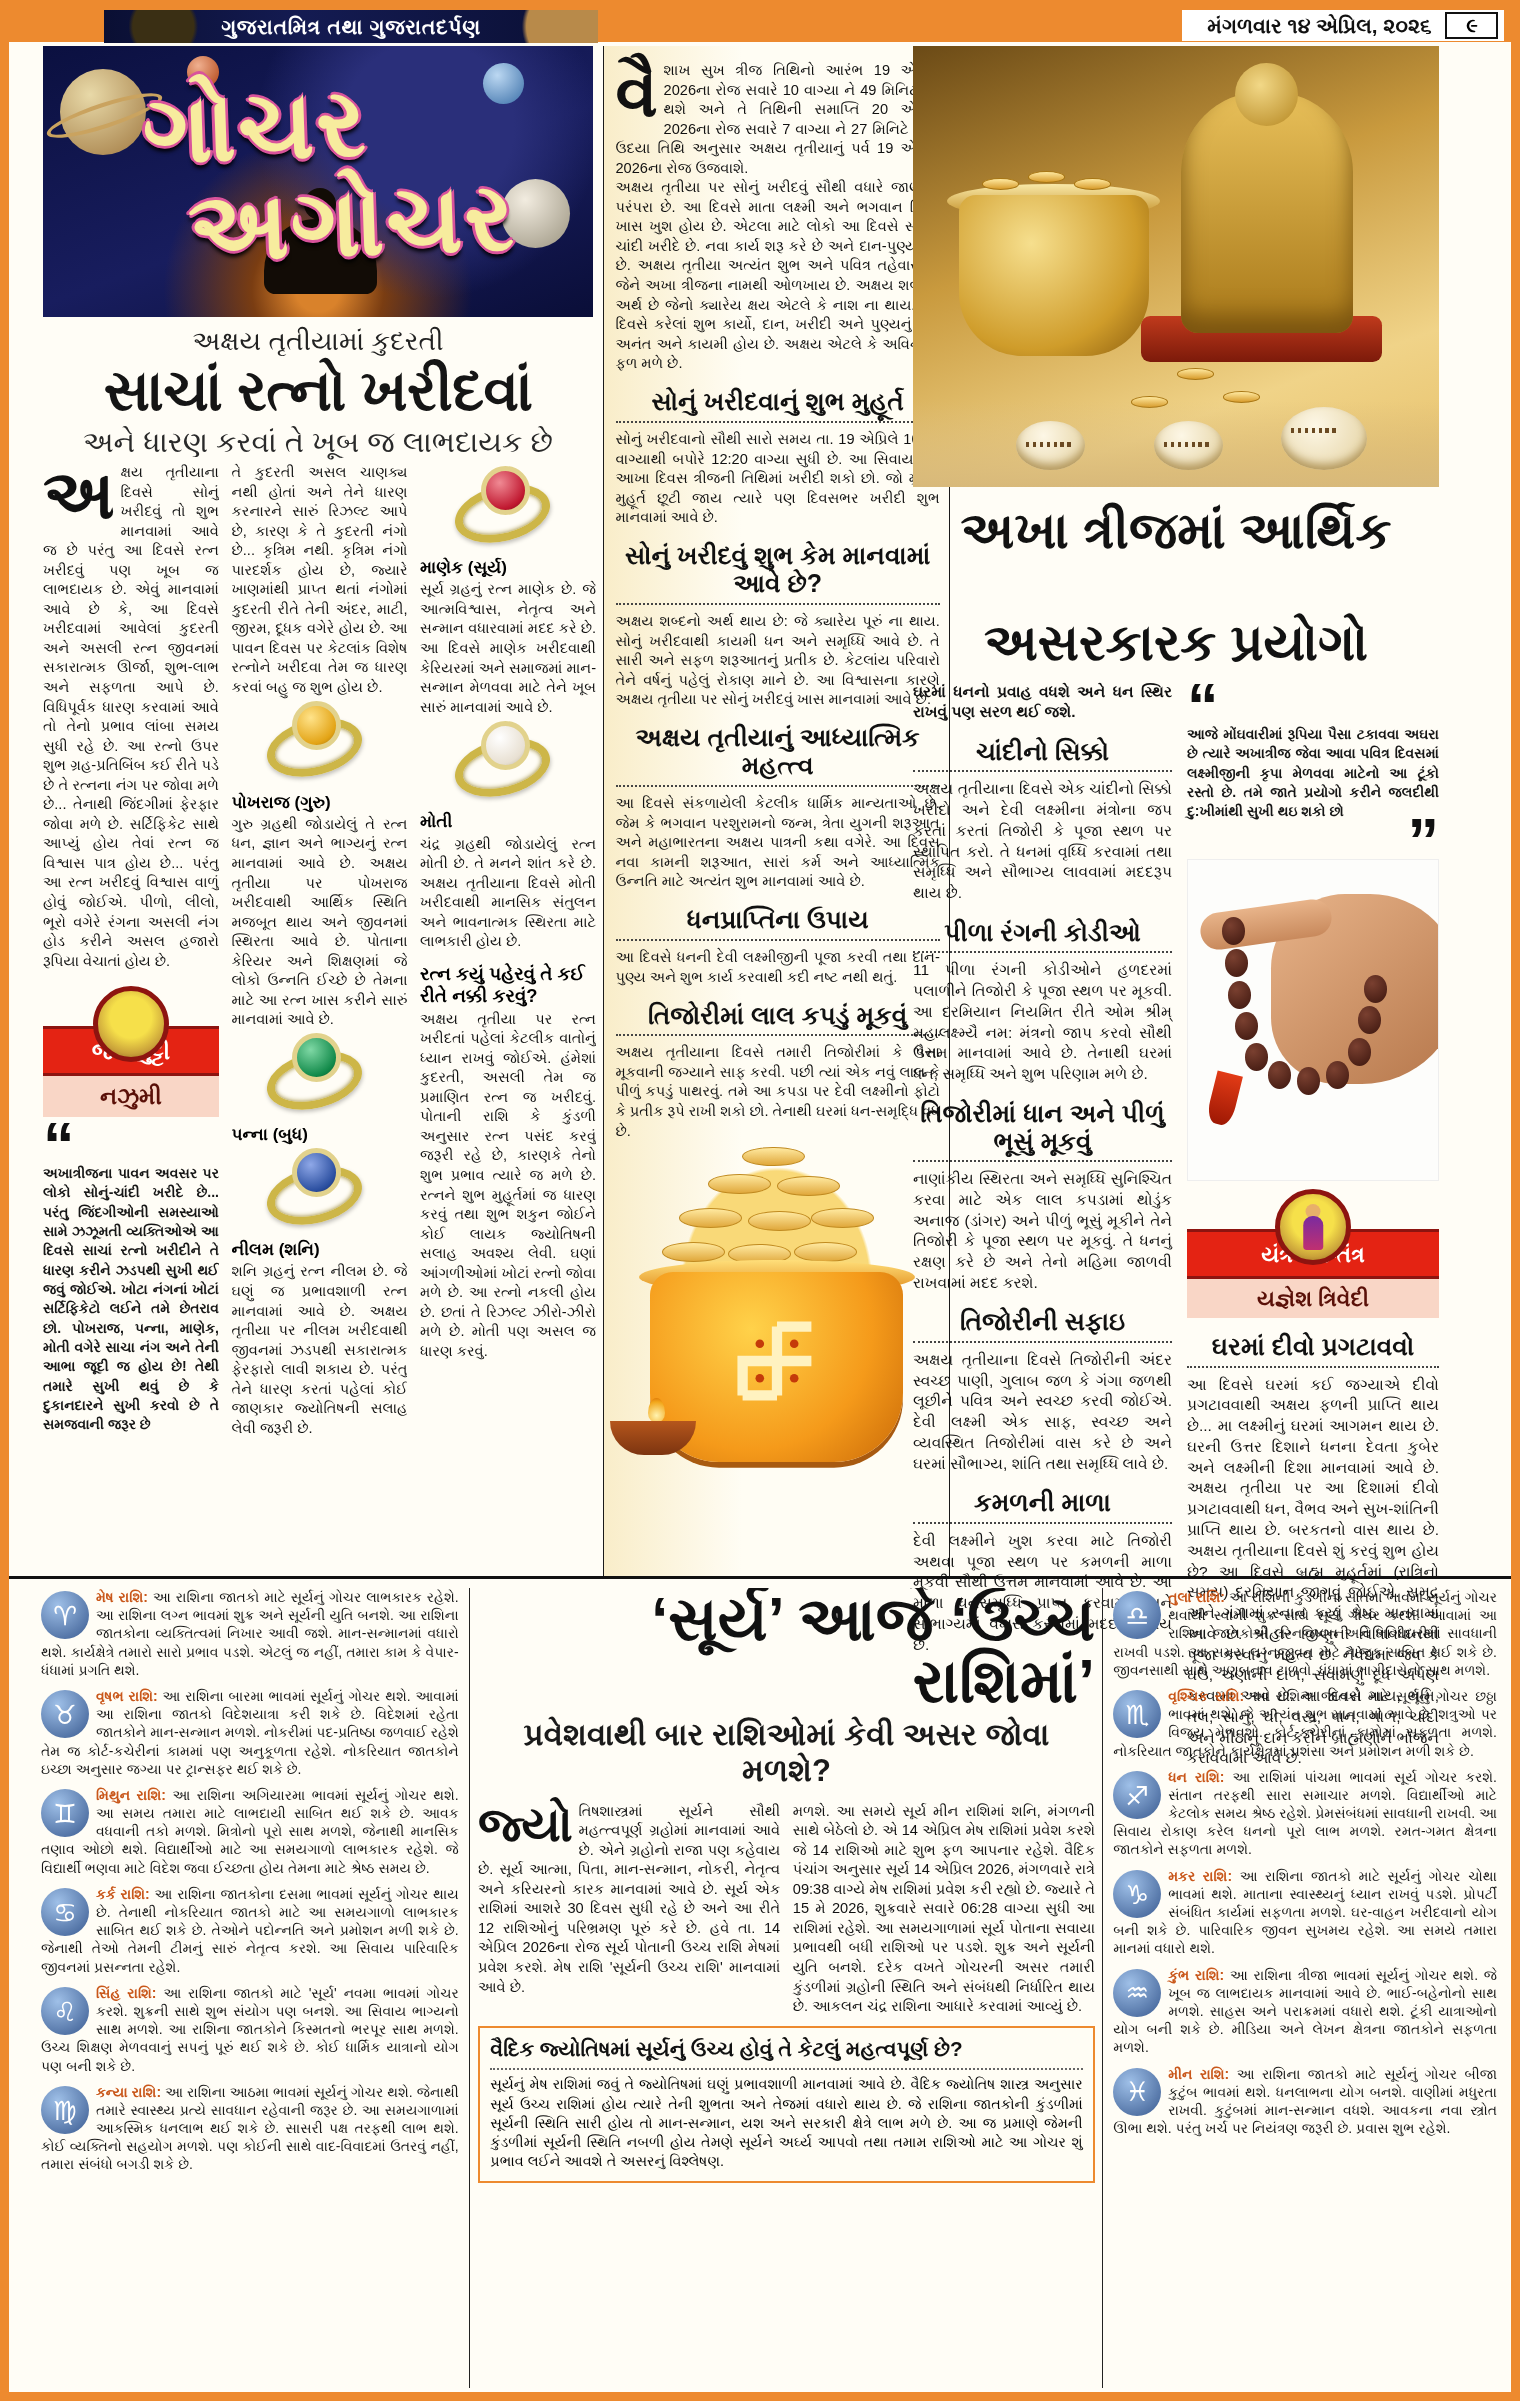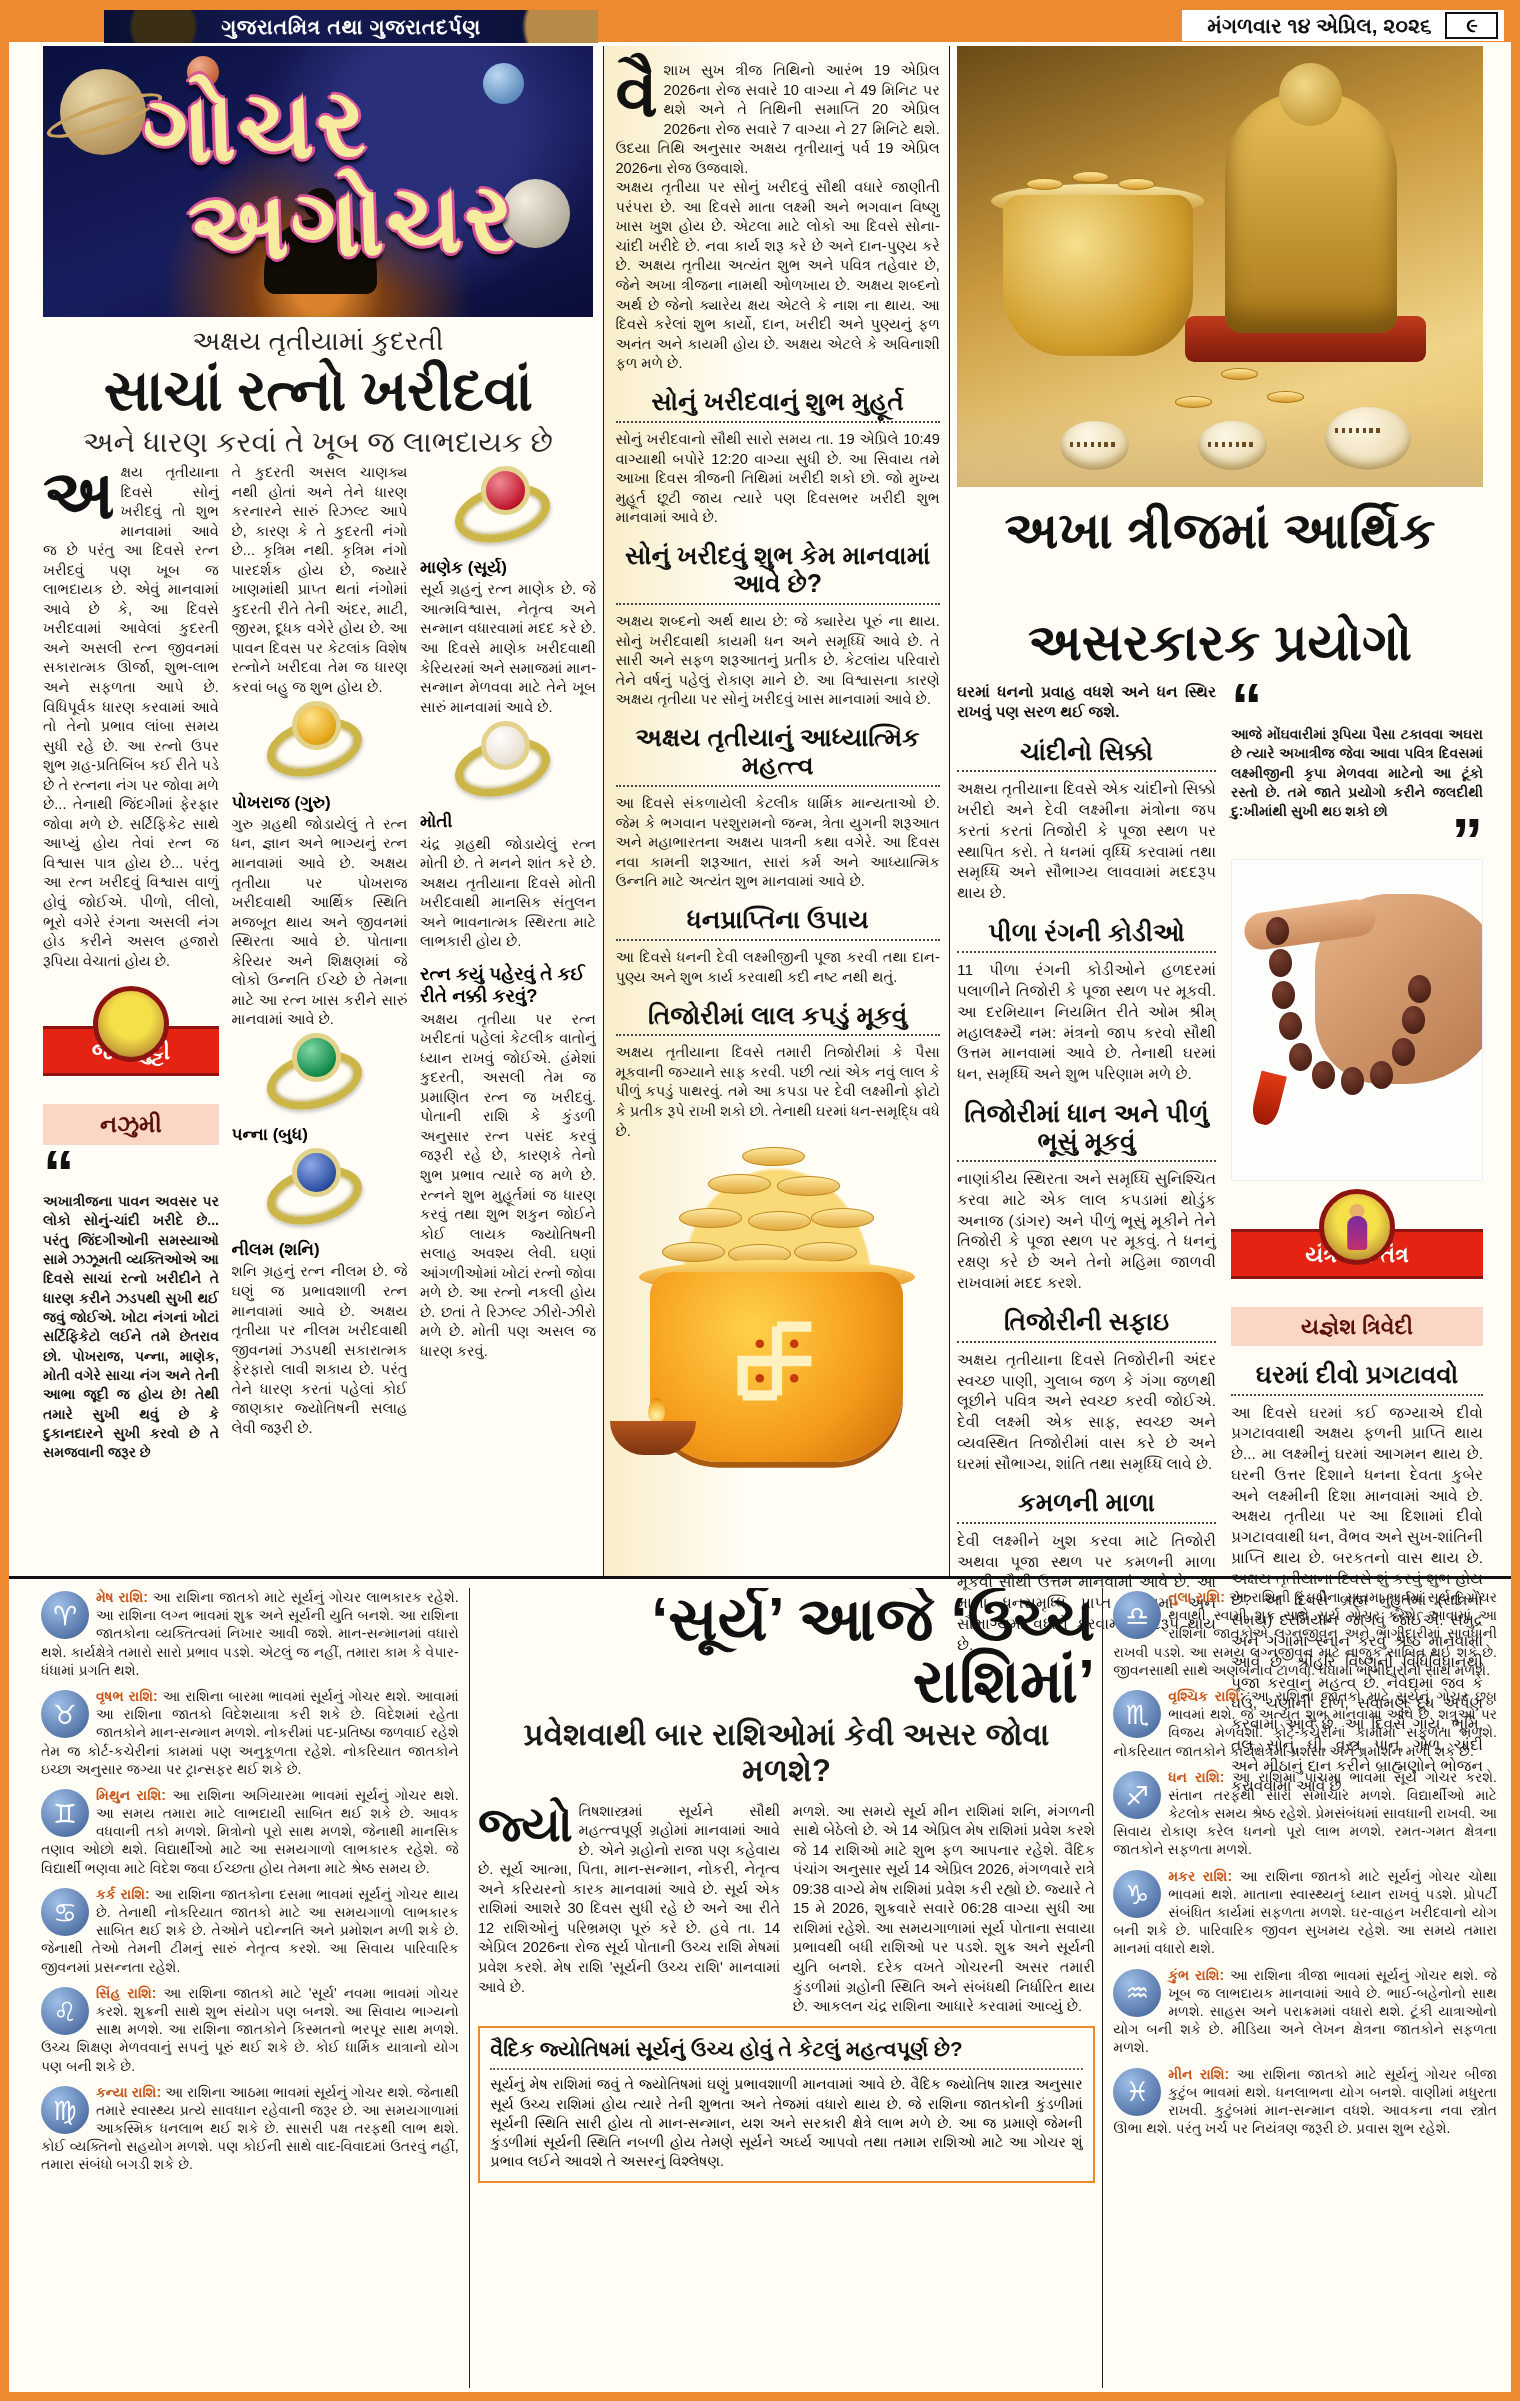--- a/index.html
+++ b/index.html
@@ -75,21 +75,21 @@
   .stamp { position:relative; width:100%; padding-top:40px; margin:15px 0 9.2px; }
   .stamp .circ { position:absolute; left:50%; transform:translateX(-50%); top:0; width:76px; height:76px;
     border-radius:50%; border:5.7px solid #8d1410; z-index:2;
     background:radial-gradient(circle at 50% 40%, #f6e04a 0 40%, #caa23a 70%, #7a4b12); }
   .stamp .fig { position:absolute; left:50%; top:26.4px; transform:translateX(-50%); width:19.5px; height:34px;
     border-radius:9.2px 9.2px 3.4px 3.4px; background:linear-gradient(#7a2ba0,#c03070); z-index:3; }
   .stamp .fighead { position:absolute; left:50%; top:15px; transform:translateX(-50%); width:15px; height:15px;
     border-radius:50%; background:#e8b06a; z-index:3; }
   .stamp .band1 { position:relative; background:#e42313; color:#fff; font-weight:bold; font-size:23px;
     text-align:center; padding:9.2px 0 8px; border-top:3.4px solid #8d1410; border-bottom:3.4px solid #8d1410; }
-  .stamp .band2 { background:#f9d6c6; color:#5a1008; font-weight:bold; font-size:23px; text-align:center; padding:6.9px 0;margin-top:28px; }
+  .stamp .band2 { background:#f9d6c6; color:#5a1008; font-weight:bold; font-size:23px; text-align:center; padding:6.9px 0; }
 
   .quoteblk { margin-top:5.7px; }
   .qmark { font-size:63px; font-weight:bold; line-height:0.6; color:#111; display:block; }
   .qtext { font-size:14px; font-weight:bold; line-height:1.38; color:#161616; text-align:justify; }
 
   
   .goldcol { position:absolute; left:594px; top:37px; width:347px; height:1533px; padding:15px 9.2px 0 11.5px;
     border-left:1.7px solid #1a1a1a; border-right:1.7px solid #1a1a1a;
     background:linear-gradient(90deg,#f9edc9,#fffdf4 40%); overflow:hidden; }
   .goldcol .sec-h { font-size:25px; }
@@ -103,21 +103,21 @@
     background:radial-gradient(circle at 40% 30%, #ffd24a, #f59a1a 60%, #c96a08); box-shadow:0 5.7px 0 #a85a10; }
   .potrim { position:absolute; left:23px; top:109px; width:276px; height:34px; border-radius:50%;
     background:linear-gradient(#ffdf7a,#e08a18); }
   .swastik { position:absolute; left:118px; top:167px; }
   .diya { position:absolute; left:-5.7px; top:270px; width:86px; height:34px; border-radius:0 0 40px 40px;
     background:linear-gradient(#b5561c,#7c3410); }
   .flame { position:absolute; left:32px; top:247px; width:17px; height:25px; border-radius:50% 50% 50% 50%/60% 60% 40% 40%;
     background:radial-gradient(circle at 50% 70%,#fff3b0,#f2a71b 70%,#d96a00); }
 
   
-  .upay { position:absolute; left:948px; top:37px; width:526px; }
+  .upay { position:absolute; left:904px; top:37px; width:526px; }
   .photo-lakshmi { position:relative; width:526px; height:441px; overflow:hidden;
     background:linear-gradient(160deg,#6b4a16,#c99a3e 40%,#f0d388 75%,#e6c06a); }
   .idol { position:absolute; right:86px; top:46px; width:172px; height:241px; border-radius:80px 80px 17px 17px;
     background:linear-gradient(#e8c05a,#a87818); box-shadow:inset 0 -17px 23px #7a5410; }
   .idolhead { position:absolute; right:141px; top:17px; width:63px; height:63px; border-radius:50%;
     background:radial-gradient(circle at 40% 35%,#f2d887,#b5861f); }
   .idolbase { position:absolute; right:57px; top:270px; width:241px; height:46px; border-radius:9.2px;
     background:linear-gradient(#c03a1c,#7c1a0a); }
   .brasspot { position:absolute; left:46px; top:149px; width:190px; height:161px; border-radius:17px 17px 63px 63px;
     background:radial-gradient(circle at 38% 30%,#f6df8e,#cf9c2a 65%,#8a5c0e); }

